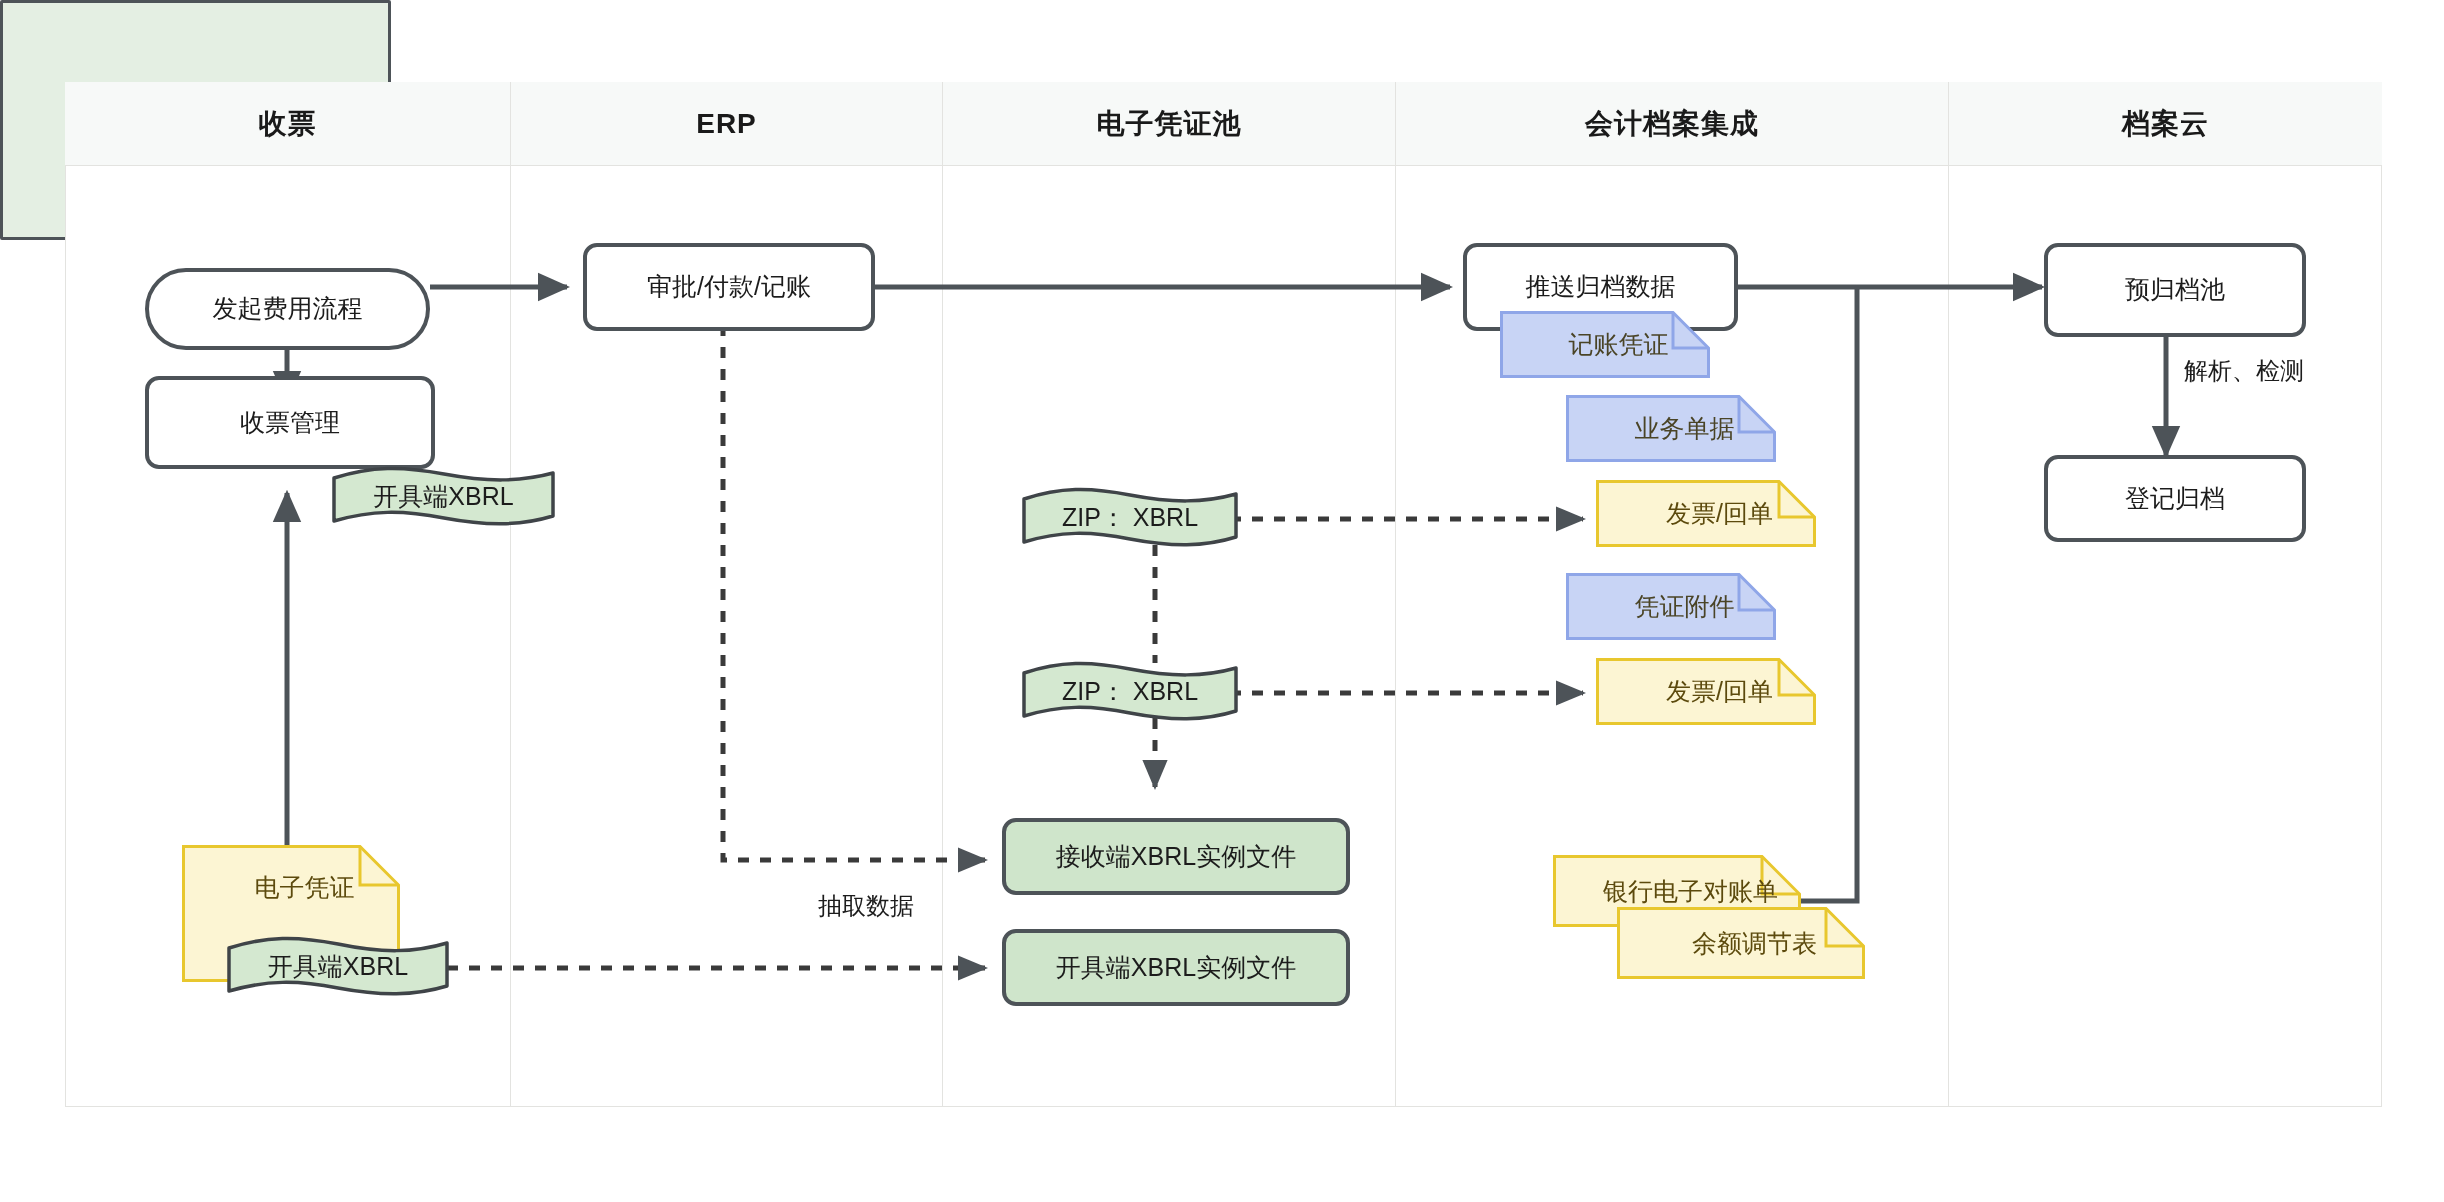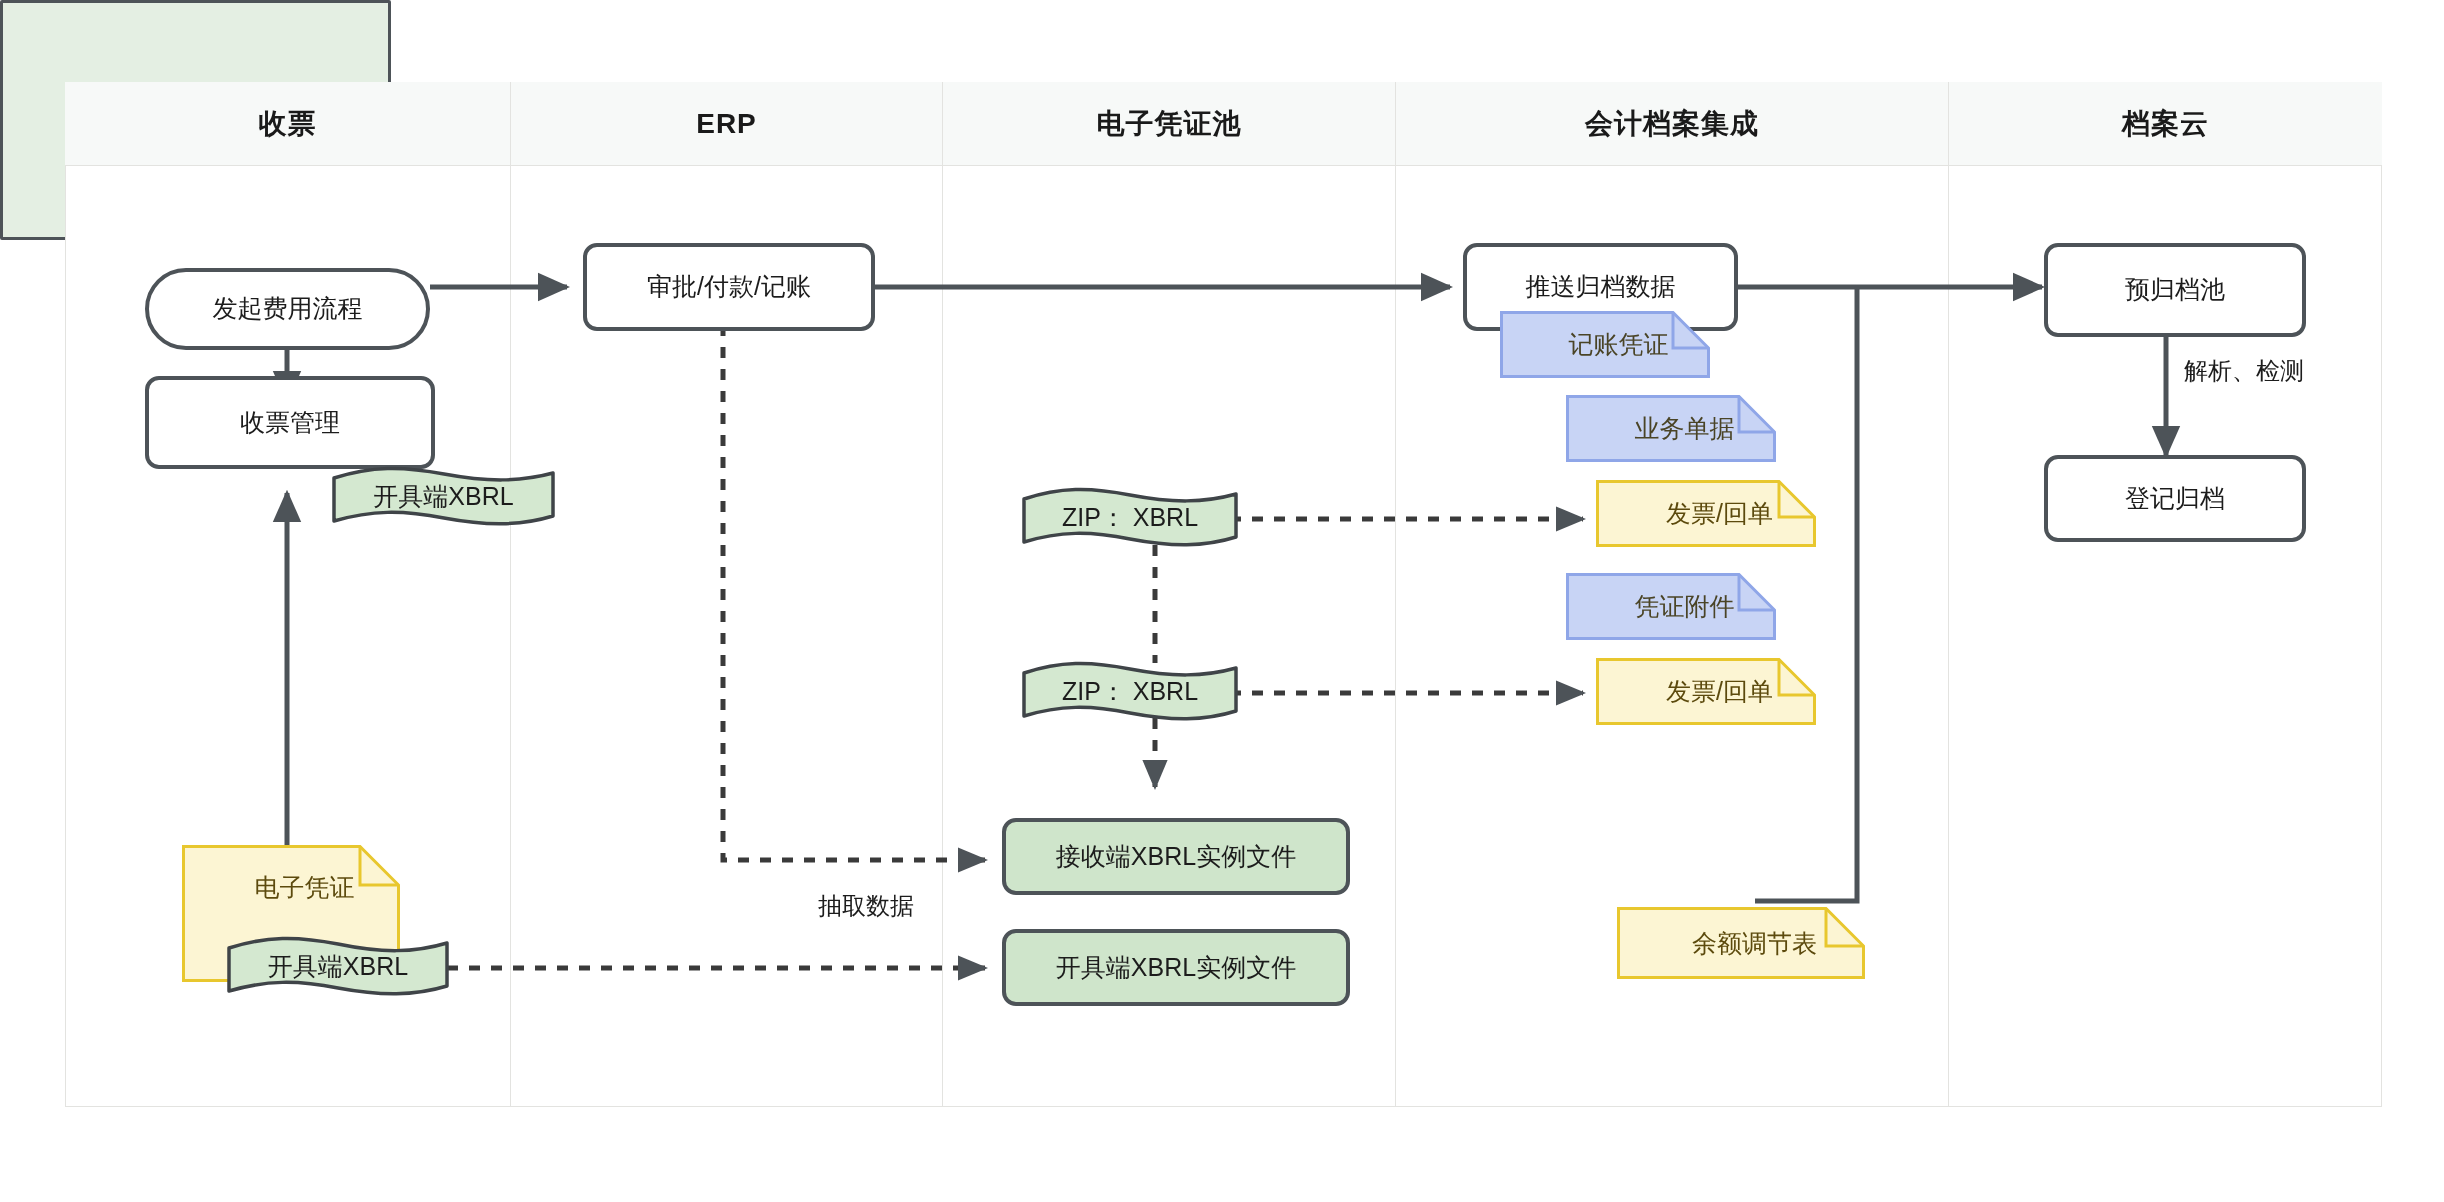--- a/index.html
+++ b/index.html
@@ -254,20 +254,27 @@
   </div>
 
   <div class="note note-yellow" style="left:1596px; top:658px; width:220px; height:67px;">
     <svg width="220" height="67" viewBox="0 0 220 67" aria-hidden="true">
       <path d="M1.5,1.5 H183 L218.5,37 V65.5 H1.5 Z" fill="#fcf5d3" stroke="#e8c72e" stroke-width="3"></path>
       <path d="M183,1.5 V37 H218.5" fill="none" stroke="#e8c72e" stroke-width="3"></path>
     </svg>
     <span class="note-label">发票/回单</span>
   </div>
 
+  <div class="note note-yellow" style="left:1553px; top:855px; width:248px; height:72px;">
+    <svg width="248" height="72" viewBox="0 0 248 72" aria-hidden="true">
+      <path d="M1.5,1.5 H209 L246.5,39 V70.5 H1.5 Z" fill="#fcf5d3" stroke="#e8c72e" stroke-width="3"></path>
+      <path d="M209,1.5 V39 H246.5" fill="none" stroke="#e8c72e" stroke-width="3"></path>
+    </svg>
+    <span class="note-label">银行电子对账单</span>
+  </div>
 
   <div class="note note-yellow" style="left:1617px; top:907px; width:248px; height:72px;">
     <svg width="248" height="72" viewBox="0 0 248 72" aria-hidden="true">
       <path d="M1.5,1.5 H209 L246.5,39 V70.5 H1.5 Z" fill="#fcf5d3" stroke="#e8c72e" stroke-width="3"></path>
       <path d="M209,1.5 V39 H246.5" fill="none" stroke="#e8c72e" stroke-width="3"></path>
     </svg>
     <span class="note-label">余额调节表</span>
   </div>
 
   <div class="node rrect" style="left:2044px; top:243px; width:262px; height:94px;">

